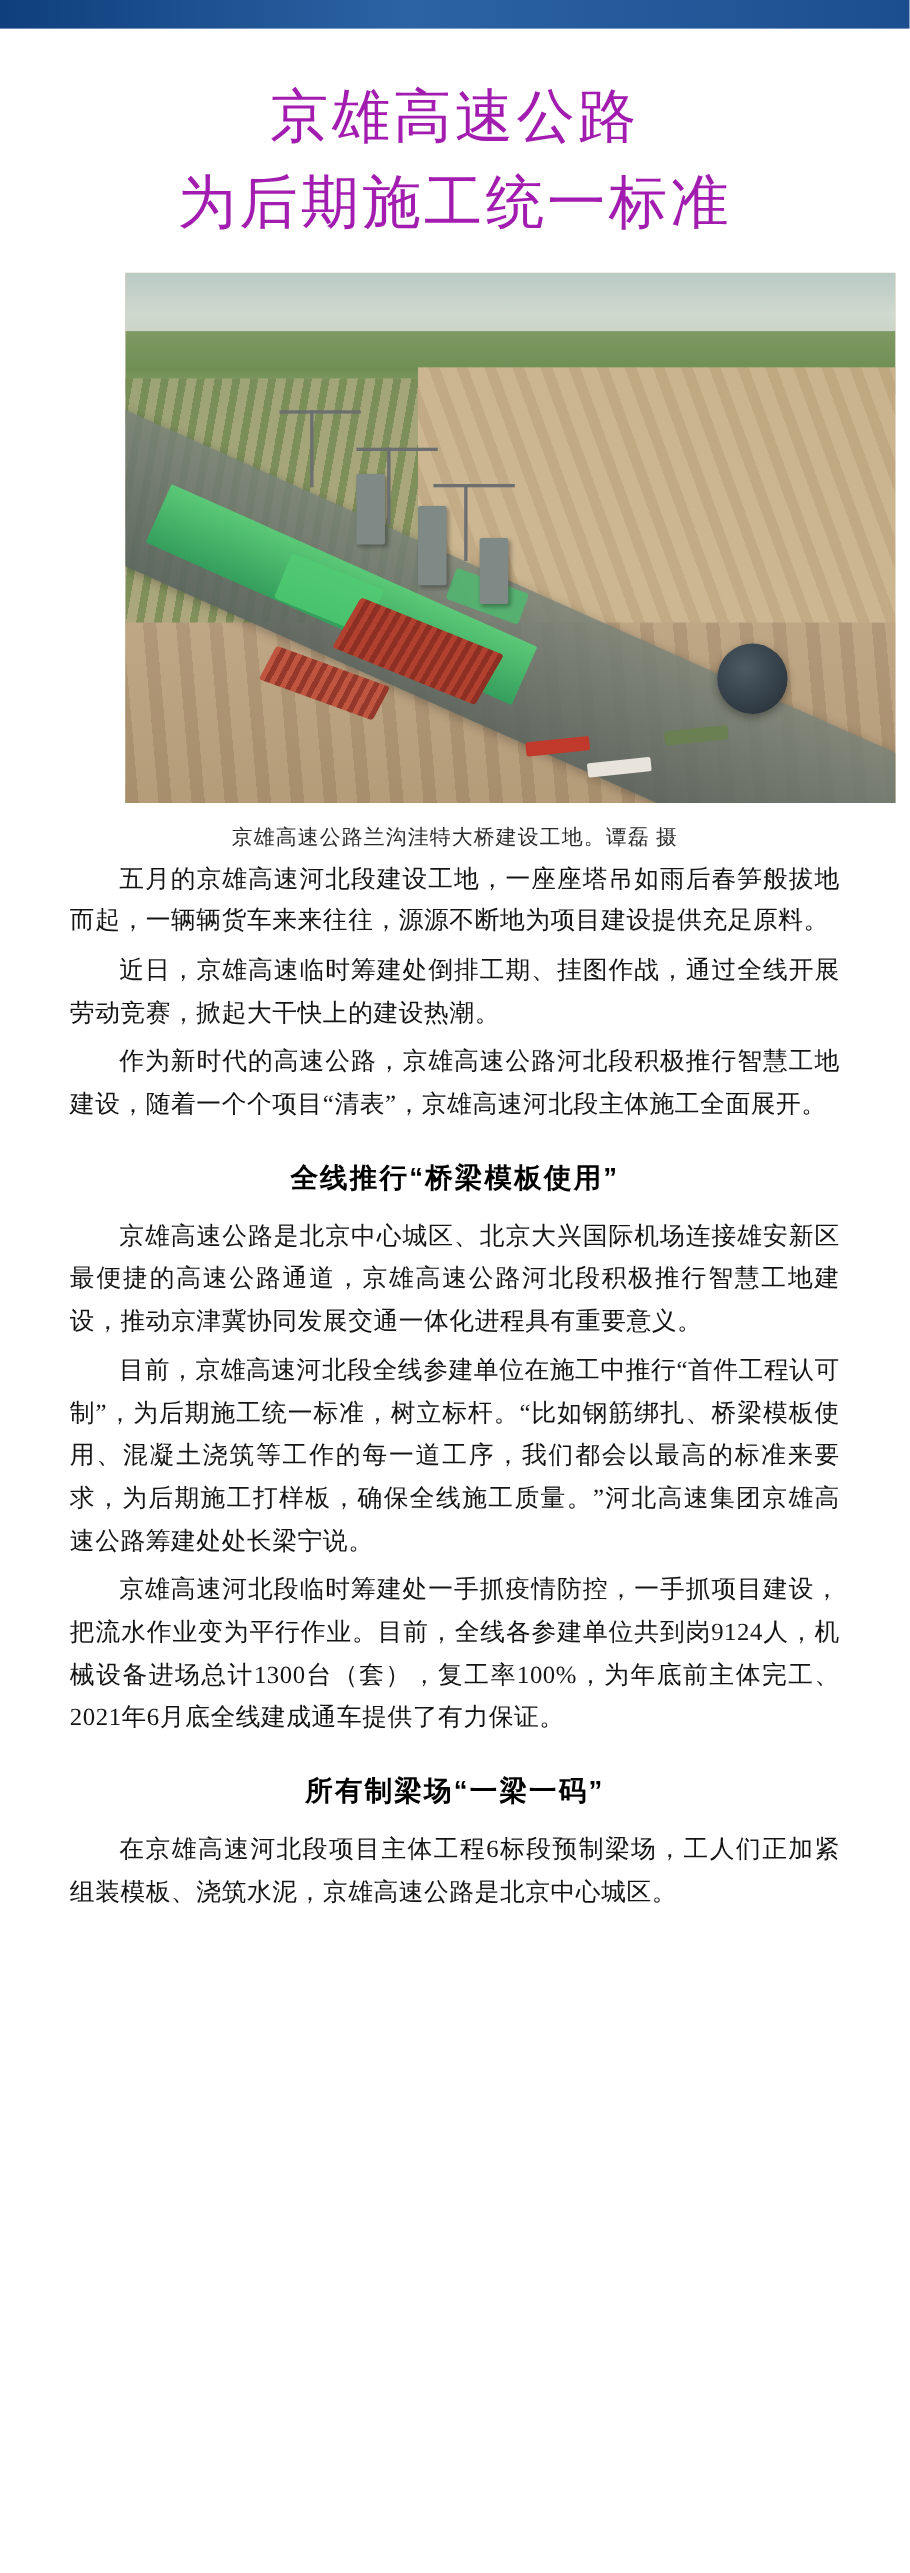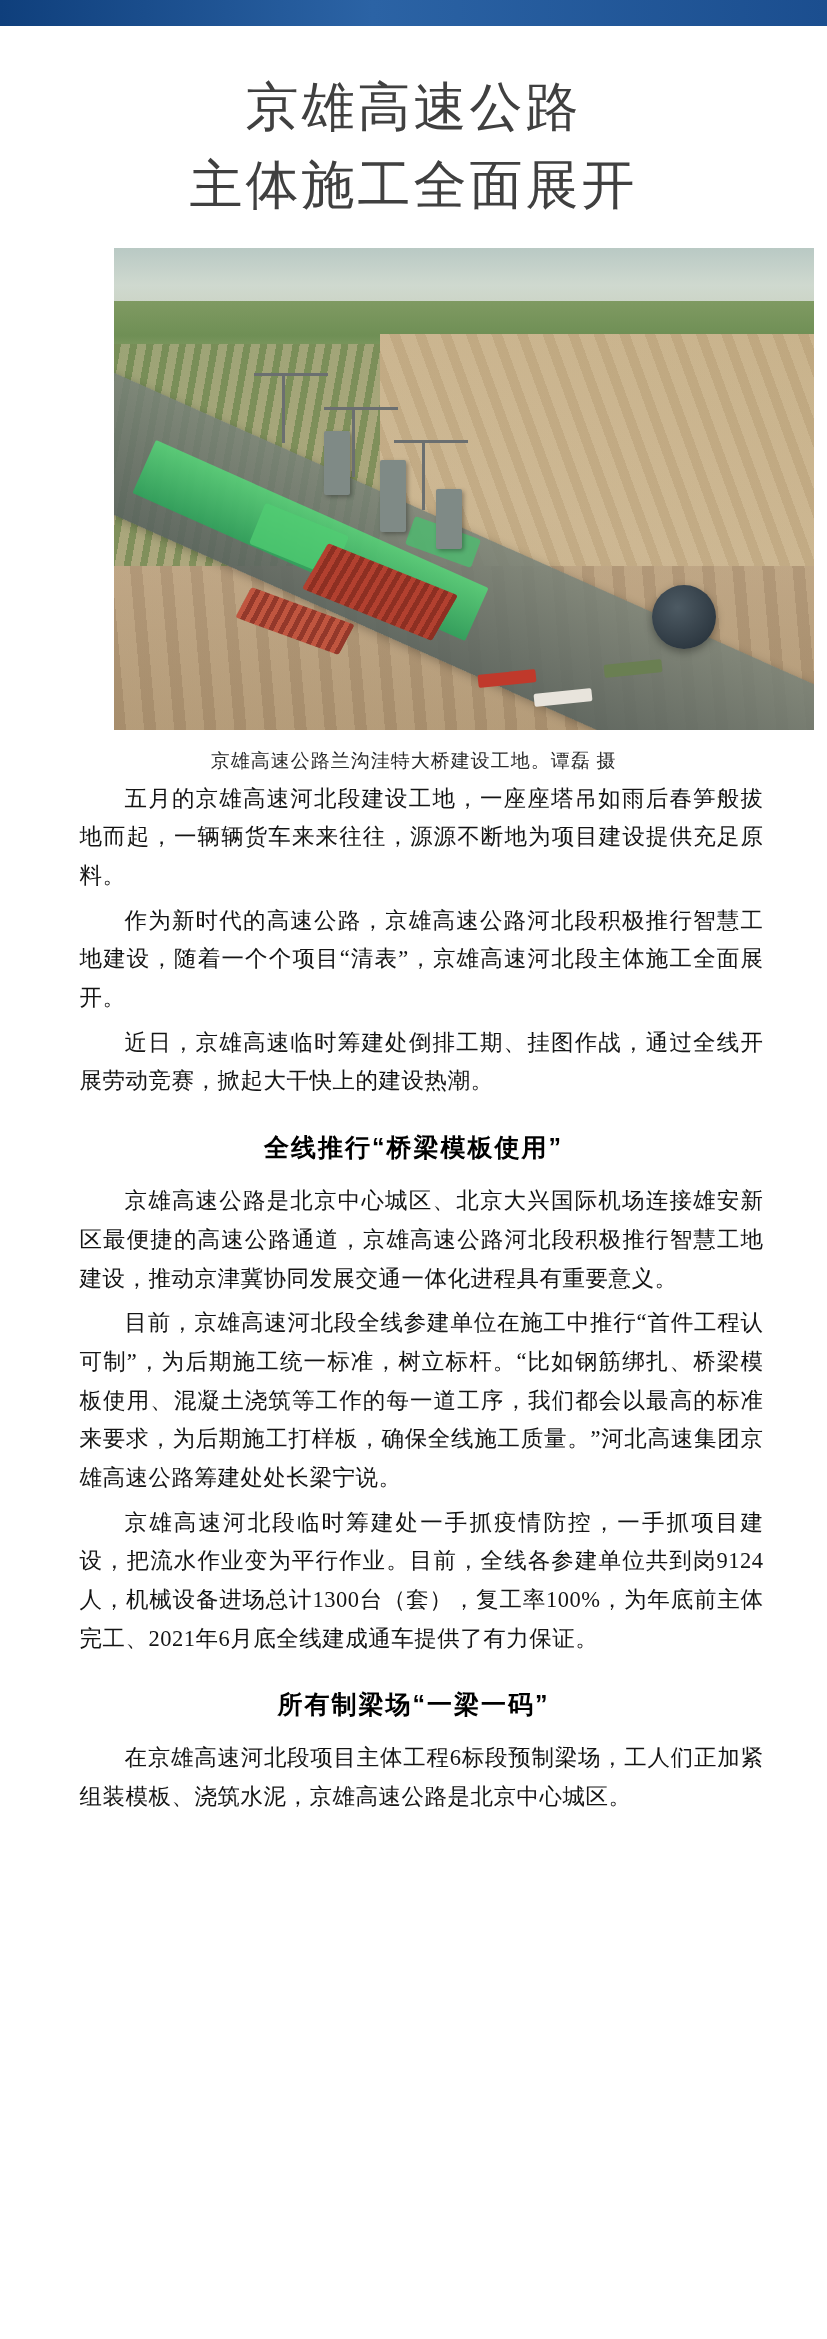--- a/index.html
+++ b/index.html
@@ -35,21 +35,21 @@
   }
   .content {
     width: 700px;
     margin: 0 auto;
     padding: 0 0 40px 0;
   }
   .headline {
     text-align: center;
     font-family: "Liberation Serif", "DejaVu Serif", serif;
     font-weight: 400;
-    color: #404040;
+    color: #a21caf;
     letter-spacing: 3px;
     line-height: 1.28;
     margin: 48px 0 10px 0;
     padding: 0 20px;
   }
   .headline .l1 {
     display: block;
     font-size: 53px;
   }
   .headline .l2 {
@@ -186,21 +186,21 @@
     font-size: 19px;
     color: #2a2a2a;
     text-align: center;
     margin: 18px 0 6px 0;
     letter-spacing: 1px;
     font-family: "Liberation Serif", "DejaVu Serif", serif;
   }
   .body p {
     font-size: 22.5px;
     line-height: 1.72;
-    margin: 0 0 6px 16px;
+    margin: 0 0 6px 0;
     text-indent: 2em;
     text-align: justify;
     letter-spacing: .5px;
     color: #141414;
   }
   .subhead {
     font-size: 25px;
     font-weight: bold;
     text-align: center;
     margin: 30px 0 18px 0;
@@ -215,21 +215,21 @@
 <div class="page">
 
   <div class="topbar">
     <div class="topbar-inner"></div>
   </div>
 
   <div class="content">
 
     <h1 class="headline">
       <span class="l1">京雄高速公路</span>
-      <span class="l2">主体施工全面展开</span>
+      <span class="l2">为后期施工统一标准</span>
     </h1>
 
     <div class="figure">
       <div class="photo">
         <div class="sky"></div>
         <div class="far-green"></div>
         <div class="field-left"></div>
         <div class="field-right"></div>
         <div class="dirt-fore"></div>
         <div class="road"></div>
@@ -247,22 +247,22 @@
         <div class="tank"></div>
         <div class="truck" style="left:52%; top:88%;"></div>
         <div class="truck w" style="left:60%; top:92%;"></div>
         <div class="truck g" style="left:70%; top:86%;"></div>
       </div>
       <div class="caption">京雄高速公路兰沟洼特大桥建设工地。谭磊 摄</div>
     </div>
 
     <div class="body">
       <p>五月的京雄高速河北段建设工地，一座座塔吊如雨后春笋般拔地而起，一辆辆货车来来往往，源源不断地为项目建设提供充足原料。</p>
+      <p>近日，京雄高速临时筹建处倒排工期、挂图作战，通过全线开展劳动竞赛，掀起大干快上的建设热潮。</p>
       <p>作为新时代的高速公路，京雄高速公路河北段积极推行智慧工地建设，随着一个个项目“清表”，京雄高速河北段主体施工全面展开。</p>
-      <p>近日，京雄高速临时筹建处倒排工期、挂图作战，通过全线开展劳动竞赛，掀起大干快上的建设热潮。</p>
     </div>
 
     <h2 class="subhead">全线推行“桥梁模板使用”</h2>
     <div class="body">
       <p>京雄高速公路是北京中心城区、北京大兴国际机场连接雄安新区最便捷的高速公路通道，京雄高速公路河北段积极推行智慧工地建设，推动京津冀协同发展交通一体化进程具有重要意义。</p>
       <p>目前，京雄高速河北段全线参建单位在施工中推行“首件工程认可制”，为后期施工统一标准，树立标杆。“比如钢筋绑扎、桥梁模板使用、混凝土浇筑等工作的每一道工序，我们都会以最高的标准来要求，为后期施工打样板，确保全线施工质量。”河北高速集团京雄高速公路筹建处处长梁宁说。</p>
       <p>京雄高速河北段临时筹建处一手抓疫情防控，一手抓项目建设，把流水作业变为平行作业。目前，全线各参建单位共到岗9124人，机械设备进场总计1300台（套），复工率100%，为年底前主体完工、2021年6月底全线建成通车提供了有力保证。</p>
     </div>
 
     <h2 class="subhead">所有制梁场“一梁一码”</h2>

